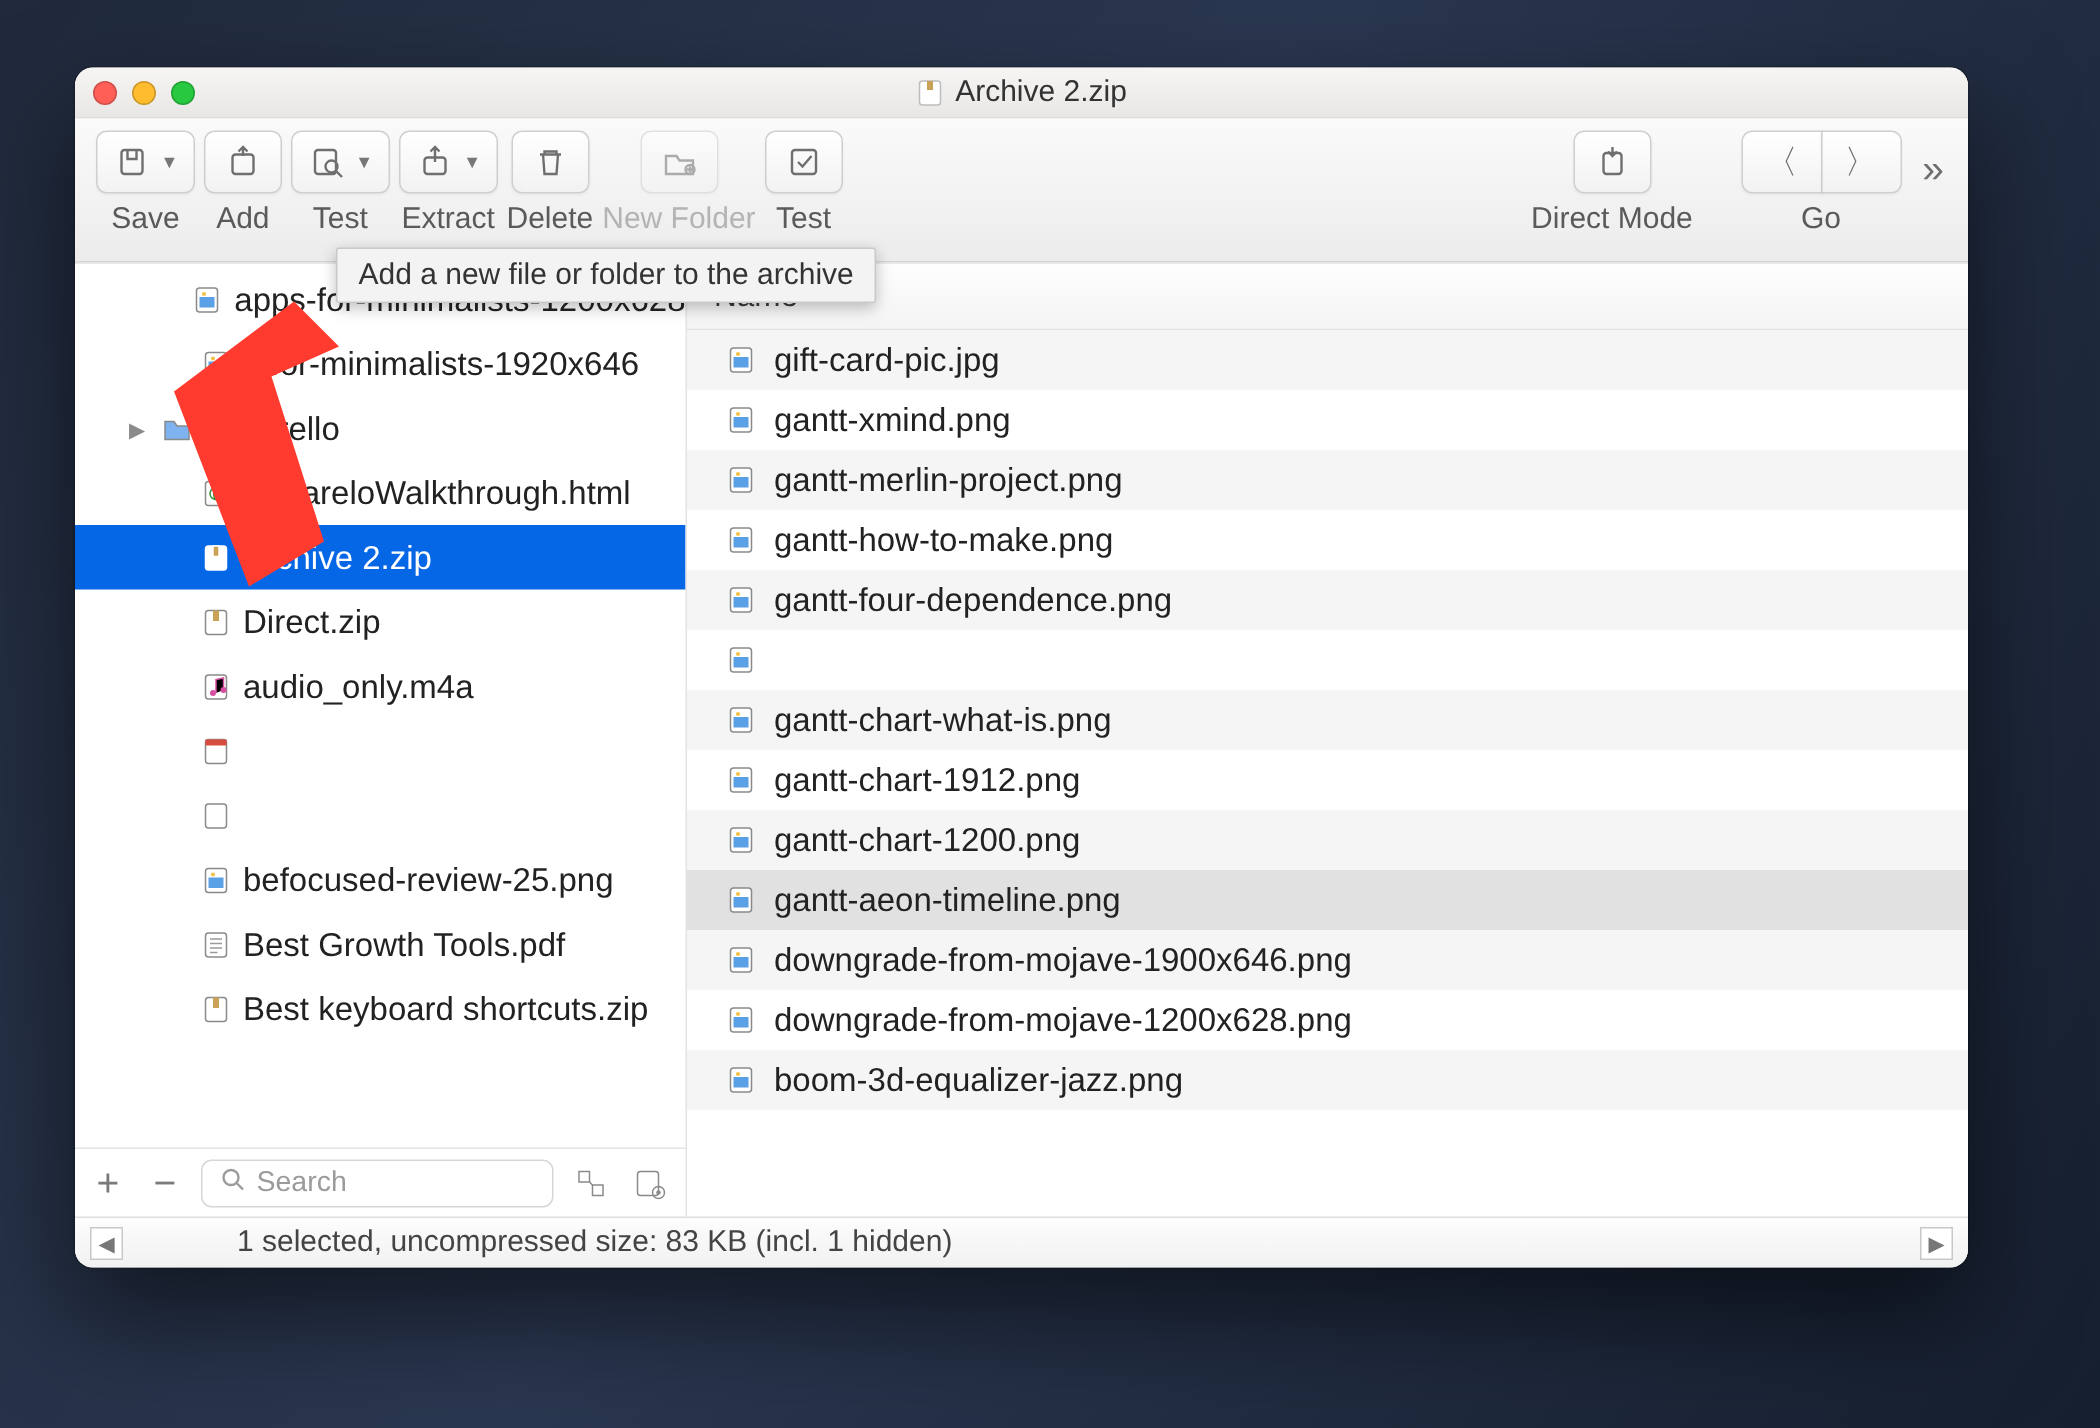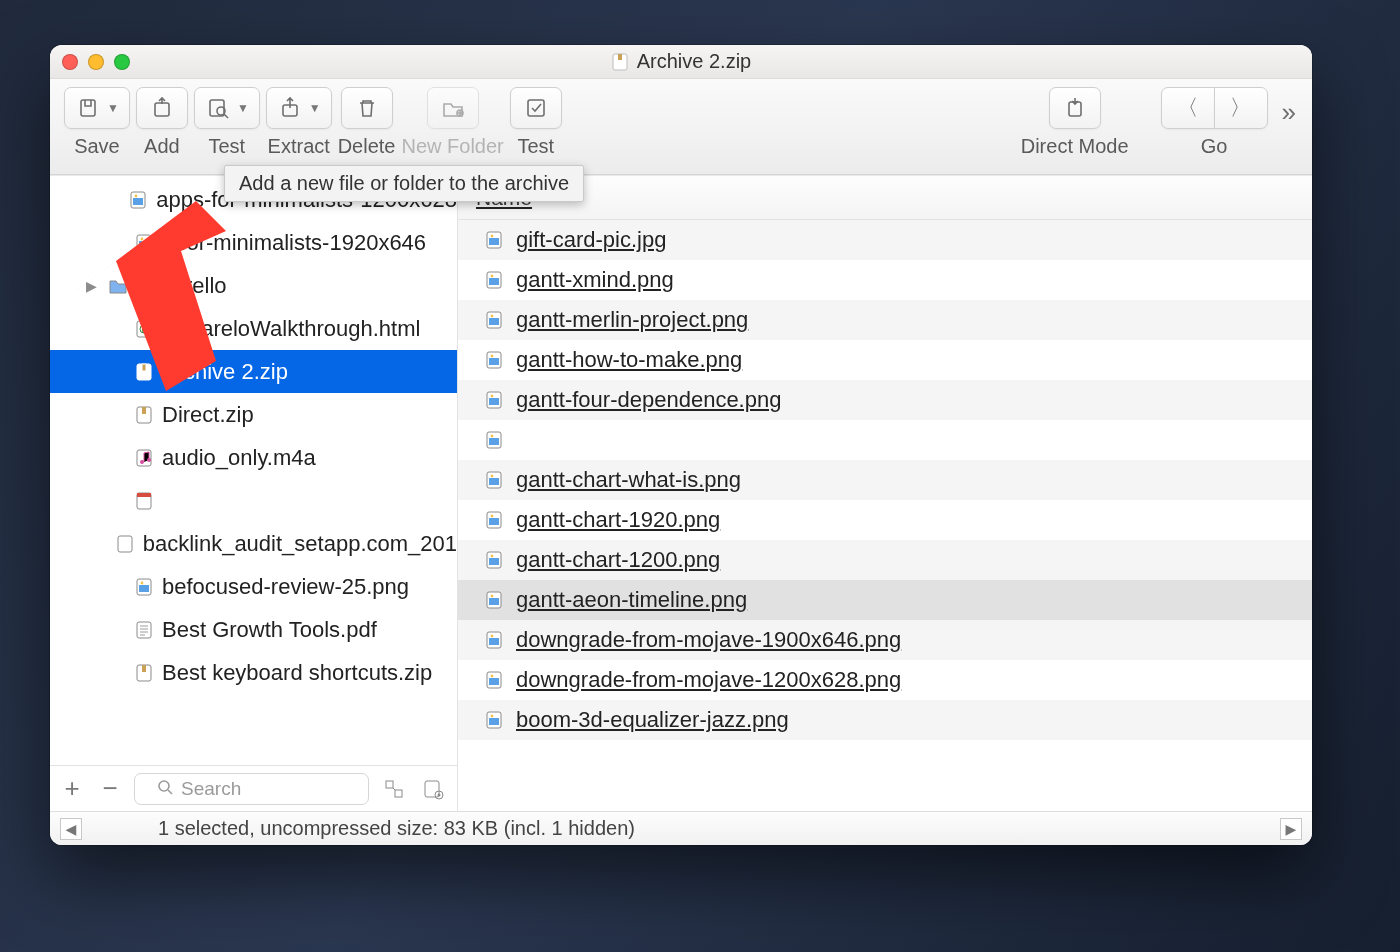--- a/index.html
+++ b/index.html
@@ -120,27 +120,27 @@
   .sb-footer{
     height:46px; border-top:1px solid #e3e3e3;
     display:flex; align-items:center; gap:10px;
     padding:0 8px;
   }
   .circle-btn{ width:28px; text-align:center; font-size:26px; color:#7a7a7a; cursor:pointer;}
   .search{
     flex:1 1 auto; height:32px;
     border:1px solid #d6d6d6; border-radius:7px;
     display:flex; align-items:center; gap:8px;
-    padding:0 22px; color:#9b9b9b; font-size:19px;
+    padding:0 12px; color:#9b9b9b; font-size:19px;
     background:#fff;
   }
   .sb-extra{ width:30px; display:flex; align-items:center; justify-content:center; cursor:pointer;}
 
   .main{
-    flex:1 1 auto; display:flex; flex-direction:column; overflow:hidden;text-decoration:underline;
+    flex:1 1 auto; display:flex; flex-direction:column; overflow:hidden;
   }
   .col-header{
     height:44px; border-bottom:1px solid #e3e3e3;
     display:flex; align-items:center; padding-left:18px;
     font-size:21px; color:#3a3a3a;
     background:linear-gradient(#fdfdfd,#f4f4f4);
   }
   .filelist{
     flex:1 1 auto; overflow:hidden;
     font-size:22px;
@@ -406,21 +406,20 @@
             </span>
           </div>
           <div class="node">
             <span class="indent" style="width:38px"></span>
             <span class="disclosure"></span>
             <span class="ficon">
               <svg width="18" height="20" viewBox="0 0 18 20">
                 <rect x="2" y="2" width="14" height="16" rx="2" fill="#fff" stroke="#8a8a8a"></rect>
               </svg>
             </span>
-            <span>backlink_audit_setapp.com_201</span>
           </div>
           <div class="node">
             <span class="indent" style="width:38px"></span>
             <span class="disclosure"></span>
             <span class="ficon">
               <svg width="18" height="20" viewBox="0 0 18 20">
                 <rect x="2" y="2" width="14" height="16" rx="2" fill="#fff" stroke="#8a8a8a"></rect>
                 <rect x="4" y="8" width="10" height="7" fill="#5aa0e6"></rect>
                 <circle cx="7" cy="6" r="1.4" fill="#f3c24a"></circle>
               </svg>
@@ -552,21 +551,21 @@
             <span>gantt-chart-what-is.png</span>
           </div>
           <div class="row">
             <span class="ficon">
               <svg width="18" height="20" viewBox="0 0 18 20">
                 <rect x="2" y="2" width="14" height="16" rx="2" fill="#fff" stroke="#8a8a8a"></rect>
                 <rect x="4" y="8" width="10" height="7" fill="#5aa0e6"></rect>
                 <circle cx="7" cy="6" r="1.4" fill="#f3c24a"></circle>
               </svg>
             </span>
-            <span>gantt-chart-1920.png</span>
+            <span>gantt-chart-1912.png</span>
           </div>
           <div class="row">
             <span class="ficon">
               <svg width="18" height="20" viewBox="0 0 18 20">
                 <rect x="2" y="2" width="14" height="16" rx="2" fill="#fff" stroke="#8a8a8a"></rect>
                 <rect x="4" y="8" width="10" height="7" fill="#5aa0e6"></rect>
                 <circle cx="7" cy="6" r="1.4" fill="#f3c24a"></circle>
               </svg>
             </span>
             <span>gantt-chart-1200.png</span>

